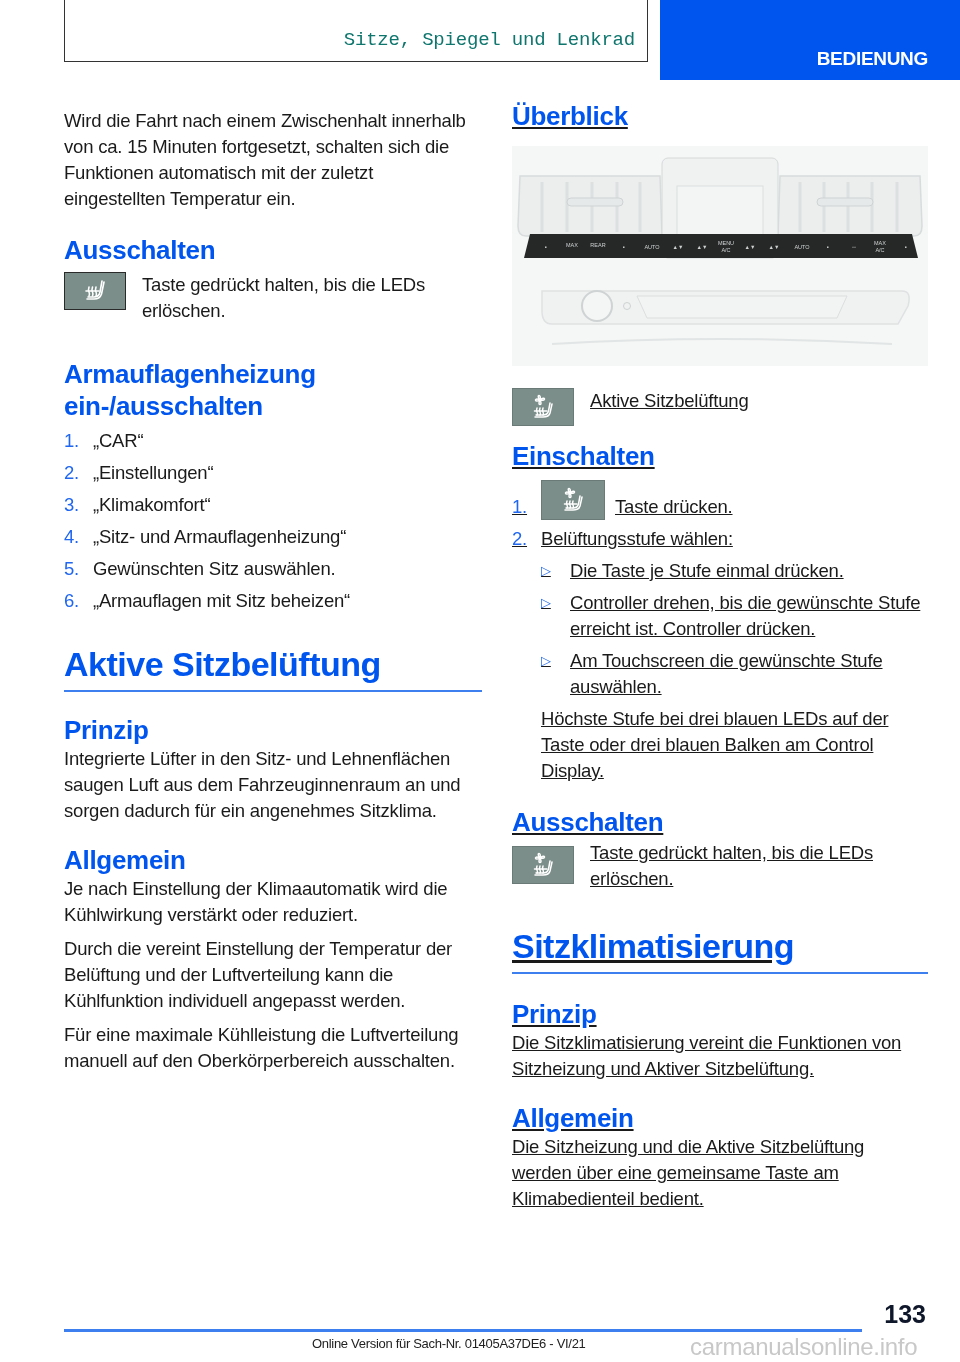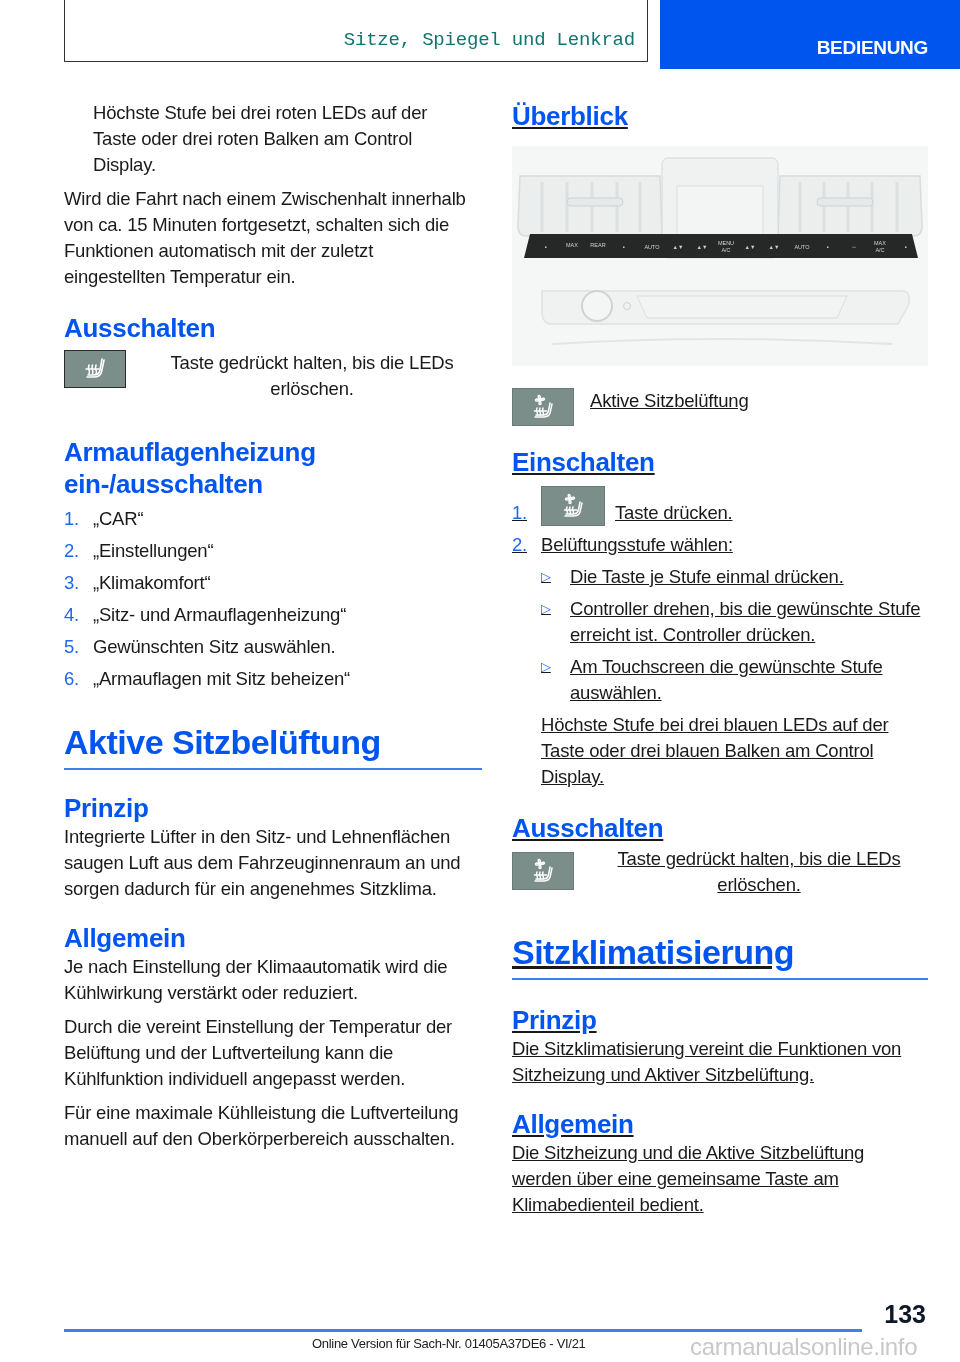--- a/index.html
+++ b/index.html
@@ -8,39 +8,39 @@
     font-family:"Liberation Sans", sans-serif; color:#1a1a1a;
   }
   .hdr-left {
     position:absolute; left:64px; top:-2px; width:584px; height:64px;
     border:1.5px solid #333; border-top:none; box-sizing:border-box;
   }
   .hdr-left span {
     position:absolute; right:12px; bottom:10px; font-size:19px; color:#0f766e; letter-spacing:-0.2px;font-family:Liberation Mono, monospace;
   }
   .hdr-right {
-    position:absolute; left:660px; top:0; width:300px; height:69px; background:#0055ee;
+    position:absolute; left:660px; top:0; width:300px; height:80px; background:#0055ee;
   }
   .hdr-right span {
     position:absolute; right:32px; bottom:10px; font-size:19px; font-weight:bold; color:#fff; letter-spacing:-0.3px;
   }
   .col { position:absolute; top:100px; }
   .col-left { left:64px; width:418px; }
   .col-right { left:512px; width:416px;text-decoration:underline; }
   p { margin:0; font-size:18.5px; line-height:26px; letter-spacing:-0.2px; }
   .ind { padding-left:29px; }
   .gap { margin-top:8px; }
   h3 {
     margin:0; color:#0055ee; font-size:26px; font-weight:bold; line-height:32px; letter-spacing:-0.3px;
   }
   h2 {
     margin:0; color:#0055ee; font-size:34px; font-weight:bold; line-height:40px; letter-spacing:-0.5px;
     padding-bottom:6px; border-bottom:2.5px solid #3e7ff0;
   }
-  .iconrow { display:flex; align-items:flex-start;text-align:center; }
+  .iconrow { display:flex; align-items:flex-start; }
   .keyicon {
     width:62px; height:38px; background:#7b8e8a; border:1.5px solid #2a2a2a; box-sizing:border-box;
     display:flex; align-items:center; justify-content:center; flex-shrink:0;
   }
   .keyicon.noborder { border:1px solid #6a7a77; }
   .keyicon svg { width:30px; height:26px; }
   .iconrow .txt { margin-left:16px; }
   ol { list-style:none; margin:0; padding:0; }
   ol li { display:flex; font-size:18.5px; line-height:26px; margin-top:6px; letter-spacing:-0.2px; }
   ol li .num { color:#1f66f0; width:29px; flex-shrink:0; }
@@ -59,21 +59,20 @@
 <body>
 
 <div class="hdr-left">
   <span>Sitze, Spiegel und Lenkrad</span>
 </div>
 <div class="hdr-right">
   <span>BEDIENUNG</span>
 </div>
 
 <div class="col col-left">
-  <p class="ind" style="padding-right:8px;">Höchste Stufe bei drei roten LEDs auf der Taste oder drei roten Balken am Control Display.</p>
   <p class="gap" style="padding-right:14px;">Wird die Fahrt nach einem Zwischenhalt innerhalb von ca. 15 Minuten fortgesetzt, schalten sich die Funktionen automatisch mit der zuletzt eingestellten Temperatur ein.</p>
 
   <h3 style="margin-top:22px;">Ausschalten</h3>
   <div class="iconrow" style="margin-top:6px;">
     <div class="keyicon">
       <svg viewBox="0 0 30 26" fill="none" stroke="#fff" stroke-width="1.6" stroke-linecap="round" stroke-linejoin="round">
         <path d="M22 3 L20 14 Q19 19 14 19 L8 19"></path>
         <path d="M24 4 L21.5 16 Q20 21 14 21 L7 21"></path>
         <path d="M9 9 Q8 12 9 14 Q10 16 9 18"></path>
         <path d="M12.5 9 Q11.5 12 12.5 14 Q13.5 16 12.5 18"></path>
@@ -190,21 +189,21 @@
         <path d="M24 10 L22 19 Q21 23 15 23 L7 23"></path>
         <path d="M9 14 Q8 16.5 9 18 Q10 20 9 21"></path>
         <path d="M12 14 Q11 16.5 12 18 Q13 20 12 21"></path>
         <path d="M15 14 Q14 16.5 15 18 Q16 20 15 21"></path>
         <path d="M6.5 17 L19 17"></path>
       </svg>
     </div>
     <p class="txt">Aktive Sitzbelüftung</p>
   </div>
 
-  <h3 style="margin-top:20px;">Einschalten</h3>
+  <h3 style="margin-top:14px;">Einschalten</h3>
   <ol>
     <li style="align-items:flex-end; margin-top:8px;">
       <span class="num">1.</span>
       <div class="keyicon noborder" style="width:64px; height:40px;">
         <svg viewBox="0 0 30 26" fill="none" stroke="#fff" stroke-width="1.5" stroke-linecap="round" stroke-linejoin="round">
           <path d="M12 6 Q9 2 11 1.5 Q13 2 12 6 Q16 3 16.5 5 Q16 7 12 6 Q14 10 12 10.5 Q10 10 12 6 Q8 8 7.5 6 Q8 4 12 6"></path>
           <path d="M22 9 L20.5 17 Q19.5 21 15 21 L8 21"></path>
           <path d="M24 10 L22 19 Q21 23 15 23 L7 23"></path>
           <path d="M9 14 Q8 16.5 9 18 Q10 20 9 21"></path>
           <path d="M12 14 Q11 16.5 12 18 Q13 20 12 21"></path>

